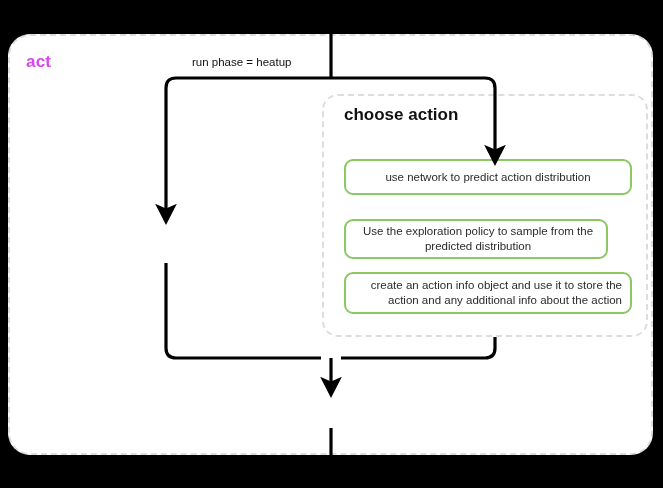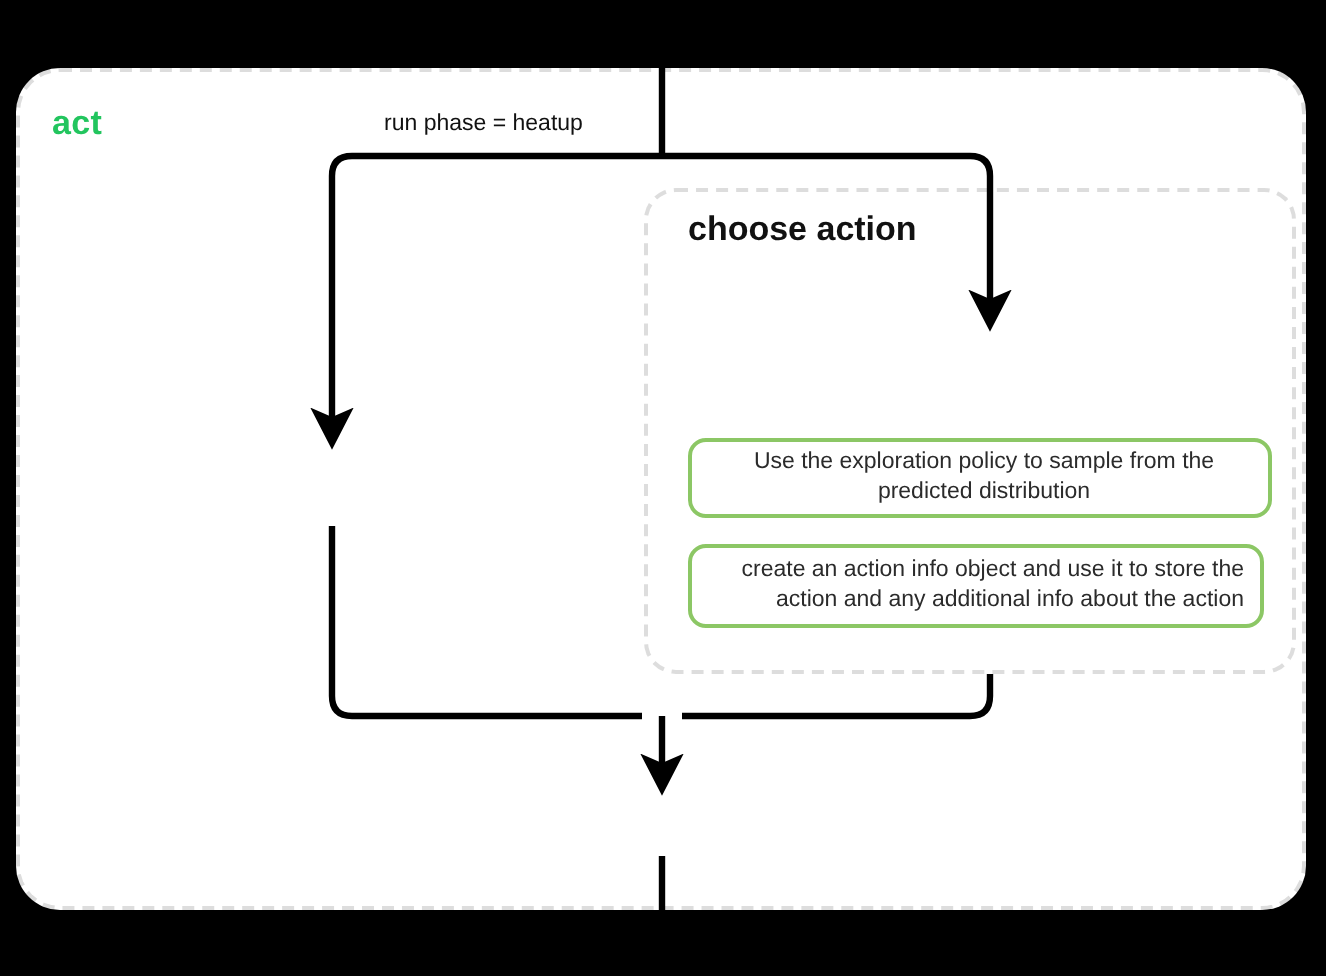--- a/index.html
+++ b/index.html
@@ -26,21 +26,21 @@
     border: 2px dashed #dddddd;
     border-radius: 22px;
     box-sizing: border-box;
   }
   #act-title {
     position: absolute;
     left: 26px;
     top: 52px;
     font-size: 17px;
     font-weight: bold;
-    color: #22c55e;
+    color: #d946ef;
     letter-spacing: 0.2px;
   }
   
   #choose-action-container {
     position: absolute;
     left: 322px;
     top: 94px;
     width: 326px;
     height: 243px;
     background: #ffffff;
@@ -69,21 +69,21 @@
     align-items: center;
     justify-content: center;
     text-align: center;
     color: #2b2b2b;
     font-size: 11.5px;
     line-height: 15px;
     padding: 3px 8px;
   }
   #box-sample   { left: 22px;  top: 221px; width: 290px; height: 42px; }
   #box-network  { left: 344px; top: 159px; width: 288px; height: 36px; }
-  #box-explore  { left: 344px; top: 219px; width: 292px; height: 40px; padding-left: 12px; }
+  #box-explore  { left: 344px; top: 219px; width: 264px; height: 40px; padding-left: 12px; }
   #box-create   { left: 344px; top: 272px; width: 288px; height: 42px; text-align: right; }
   #box-filter   { left: 188px; top: 391px; width: 288px; height: 37px; }
 
   
   #arrows {
     position: absolute;
     left: 0; top: 0;
     width: 663px;
     height: 488px;
     pointer-events: none;
@@ -104,20 +104,21 @@
 <div id="canvas">
 
   <div id="act-container"></div>
 
   <div id="act-title">act</div>
 
   <div id="choose-action-container"></div>
 
   <div id="choose-action-title">choose action</div>
 
+  <div class="gbox" id="box-network">use network to predict action distribution</div>
   <div class="gbox" id="box-explore">Use the exploration policy to sample from the predicted distribution</div>
   <div class="gbox" id="box-create">create an action info object and use it to store the action and any additional info about the action</div>
 
   <div class="edge-label" id="label-heatup">run phase = heatup</div>
 
   <svg id="arrows" viewBox="0 0 663 488">
     <defs>
       <marker id="ah" markerWidth="8" markerHeight="8" refX="3.2" refY="4" orient="auto" markerUnits="strokeWidth">
         <path d="M0,0.6 L6.6,4 L0,7.4 L1.5,4 Z" fill="#000000"></path>
       </marker>

